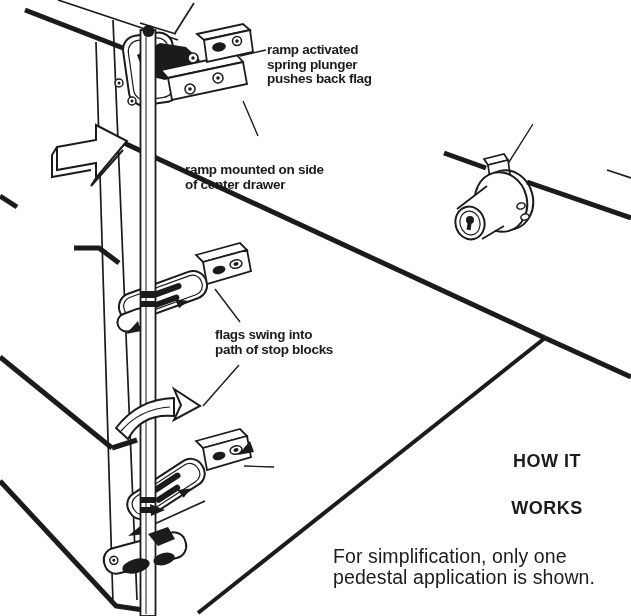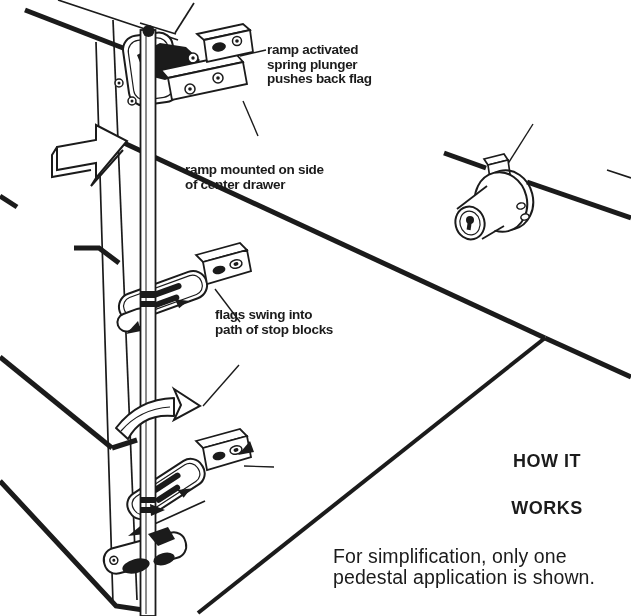--- a/index.html
+++ b/index.html
@@ -8,21 +8,21 @@
     overflow:hidden;font-family:"Liberation Sans",sans-serif;color:#1b1b1b;
   }
   .stage svg{position:absolute;left:0;top:0;}
   .lbl{
     position:absolute;font-weight:bold;font-size:13.5px;line-height:14.5px;
     letter-spacing:-0.3px;white-space:pre-line;color:#1b1b1b;
   }
   .lbl-ramp-plunger{left:267px;top:43px;}
   .lbl-ramp-mounted{left:185px;top:131px;margin-top:32px;}
   .lbl-activation{left:457px;top:33px;}
-  .lbl-flags-swing{left:215px;top:308px;}
+  .lbl-flags-swing{left:215px;top:328px;}
   .lbl-drawer-stop{left:277px;top:458px;}
   .heading{
     position:absolute;left:472px;top:438px;width:150px;text-align:center;
     font-weight:bold;font-size:18px;line-height:47px;letter-spacing:0.5px;
     white-space:pre-line;color:#1b1b1b;
   }
   .footnote{
     position:absolute;left:333px;top:546px;width:300px;
     font-size:19.5px;line-height:20.5px;letter-spacing:0.1px;
     white-space:pre-line;color:#1b1b1b;

